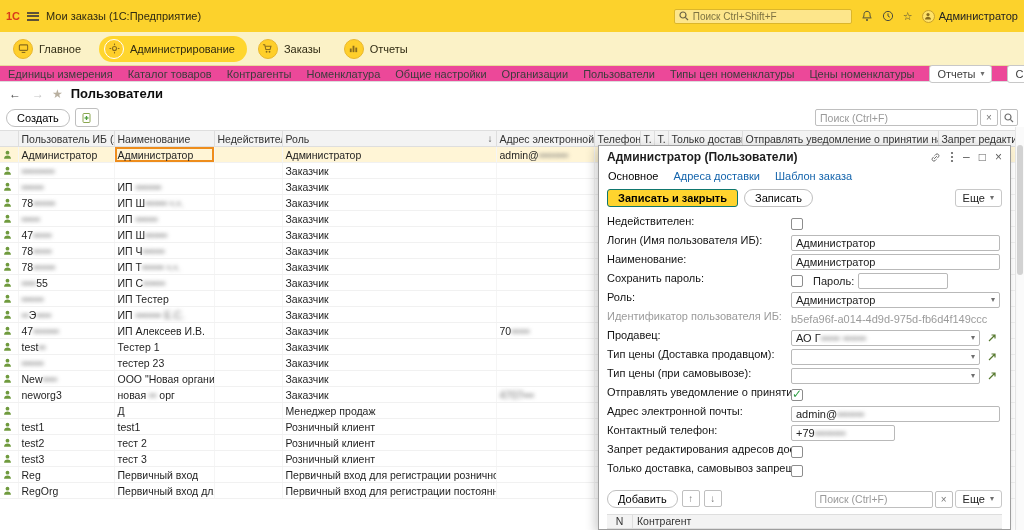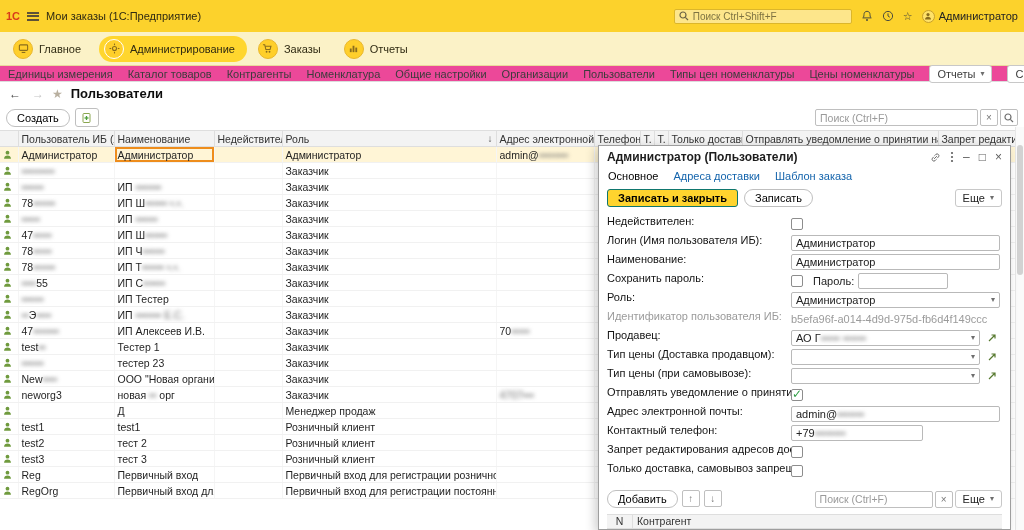--- a/index.html
+++ b/index.html
@@ -73,21 +73,21 @@
   .dlg-cmd{display:flex;gap:6px;padding:3px 8px 6px;align-items:center}
   .btn-primary{background:#ffd42e;border:1px solid #0f766e;border-radius:3px;padding:2px 10px;font-weight:bold;font-size:11px;cursor:pointer;white-space:nowrap}
   .more{margin-left:auto;display:flex;align-items:center;gap:5px}
   .form{padding:2px 10px 0 8px}
   .frow{display:flex;height:18px;margin-bottom:1px}
   .flabel{width:184px;flex-shrink:0;white-space:nowrap;overflow:hidden;color:#141414}
   .fctrl{flex:1;display:flex;align-items:center;gap:4px;min-width:0}
   .ibox{flex:1;height:16px;border:1px solid #b9b9b9;border-radius:2px;padding:0 4px;display:flex;align-items:center;font-size:11px;min-width:0;overflow:hidden;white-space:nowrap;cursor:text;background:#fff}
   .ibox .car{margin-left:auto}
   .ibox.small{flex:none;width:90px}
-  .ibox.phone{flex:none;width:132px}
+  .ibox.phone{flex:none;width:104px}
   .chk{width:12px;height:12px;border:1px solid #8d8d8d;border-radius:2px;background:#fff;position:relative;flex-shrink:0;cursor:pointer}
   .chk.checked::after{content:"✓";position:absolute;left:0;top:-3px;font-size:12px;font-weight:bold;color:#2f9e44}
   .grayval{color:#9b9b9b;white-space:nowrap;overflow:hidden}
   .openbtn{width:16px;height:16px;display:flex;align-items:center;justify-content:center;cursor:pointer;flex-shrink:0}
   .plabel{margin-left:6px;white-space:nowrap}
   .dlg-bott{display:flex;align-items:flex-start;gap:4px;padding:5px 8px 4px;margin-top:4px}
   .dlg-bott .search-box{width:118px}
   .ctr-head{display:flex;height:16px;background:#f3f3f3;border-top:1px solid #dedede;border-bottom:1px solid #dedede;font-size:10.5px;color:#333;margin:2px 8px 0}
   .ctr-head .c1{width:26px;border-right:1px solid #dedede;text-align:center}
   .ctr-head .c2{flex:1;padding:0 4px}

